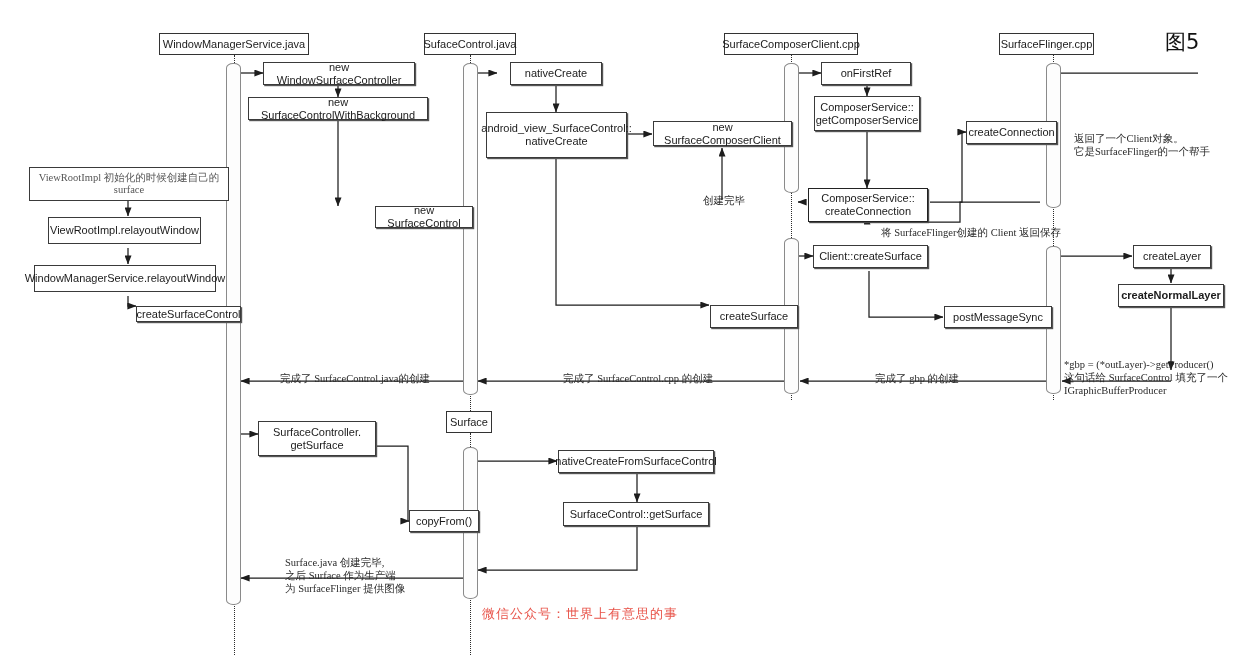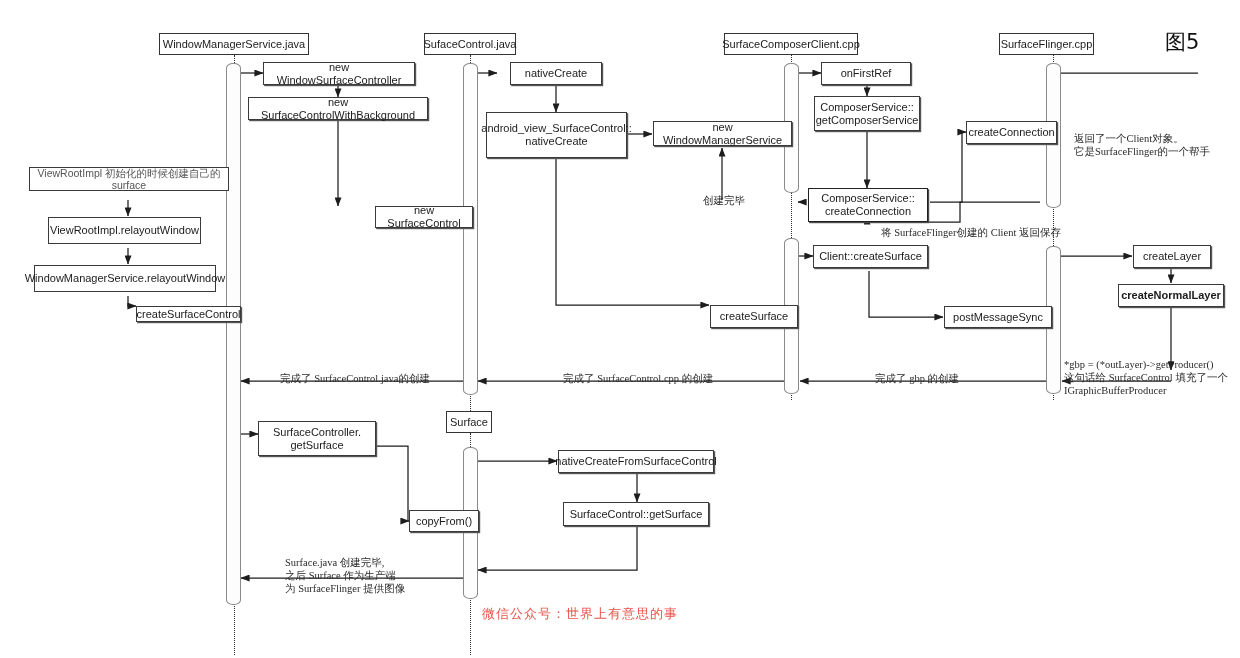--- a/index.html
+++ b/index.html
@@ -123,34 +123,34 @@
   <div class="lifeline" style="left:470px;top:433px;height:222px;"></div>
 
   <div class="act" style="left:226px;top:63px;height:542px;"></div>
   <div class="act" style="left:463px;top:63px;height:332px;"></div>
   <div class="act" style="left:784px;top:63px;height:130px;"></div>
   <div class="act" style="left:784px;top:238px;height:156px;"></div>
   <div class="act" style="left:1046px;top:63px;height:145px;"></div>
   <div class="act" style="left:1046px;top:246px;height:148px;"></div>
   <div class="act" style="left:463px;top:447px;height:152px;"></div>
 
-  <div class="box" style="left:29px;top:167px;width:200px;height:24px;font-family:Liberation Sans, sans-serif;font-size:10.5px;color:#555;white-space:pre-line;">ViewRootImpl 初始化的时候创建自己的
+  <div class="box" style="left:29px;top:167px;width:200px;height:34px;font-family:Liberation Serif, serif;font-size:10.5px;color:#555;white-space:pre-line;">ViewRootImpl 初始化的时候创建自己的
 surface</div>
   <div class="box" style="left:48px;top:217px;width:153px;height:27px;">ViewRootImpl.relayoutWindow</div>
   <div class="box" style="left:34px;top:265px;width:182px;height:27px;">WindowManagerService.relayoutWindow</div>
   <div class="box msg" style="left:136px;top:306px;width:105px;height:16px;">createSurfaceControl</div>
 
   <div class="box msg" style="left:263px;top:62px;width:152px;height:23px;">new WindowSurfaceController</div>
   <div class="box msg" style="left:248px;top:97px;width:180px;height:23px;">new SurfaceControlWithBackground</div>
   <div class="box msg" style="left:375px;top:206px;width:98px;height:22px;">new SurfaceControl</div>
 
   <div class="box msg" style="left:510px;top:62px;width:92px;height:23px;">nativeCreate</div>
   <div class="box msg" style="left:486px;top:112px;width:141px;height:46px;white-space:pre-line;">android_view_SurfaceControl::
 nativeCreate</div>
-  <div class="box msg" style="left:653px;top:121px;width:139px;height:25px;">new WindowManagerService</div>
+  <div class="box msg" style="left:653px;top:121px;width:139px;height:25px;">new SurfaceComposerClient</div>
   <div class="box msg" style="left:710px;top:305px;width:88px;height:23px;">createSurface</div>
 
   <div class="box msg" style="left:821px;top:62px;width:90px;height:23px;">onFirstRef</div>
   <div class="box msg" style="left:814px;top:96px;width:106px;height:35px;white-space:pre-line;">ComposerService::
 getComposerService</div>
   <div class="box thick" style="left:808px;top:188px;width:120px;height:34px;white-space:pre-line;">ComposerService::
 createConnection</div>
   <div class="box msg" style="left:813px;top:245px;width:115px;height:23px;">Client::createSurface</div>
   <div class="box msg" style="left:944px;top:306px;width:108px;height:22px;">postMessageSync</div>
 

